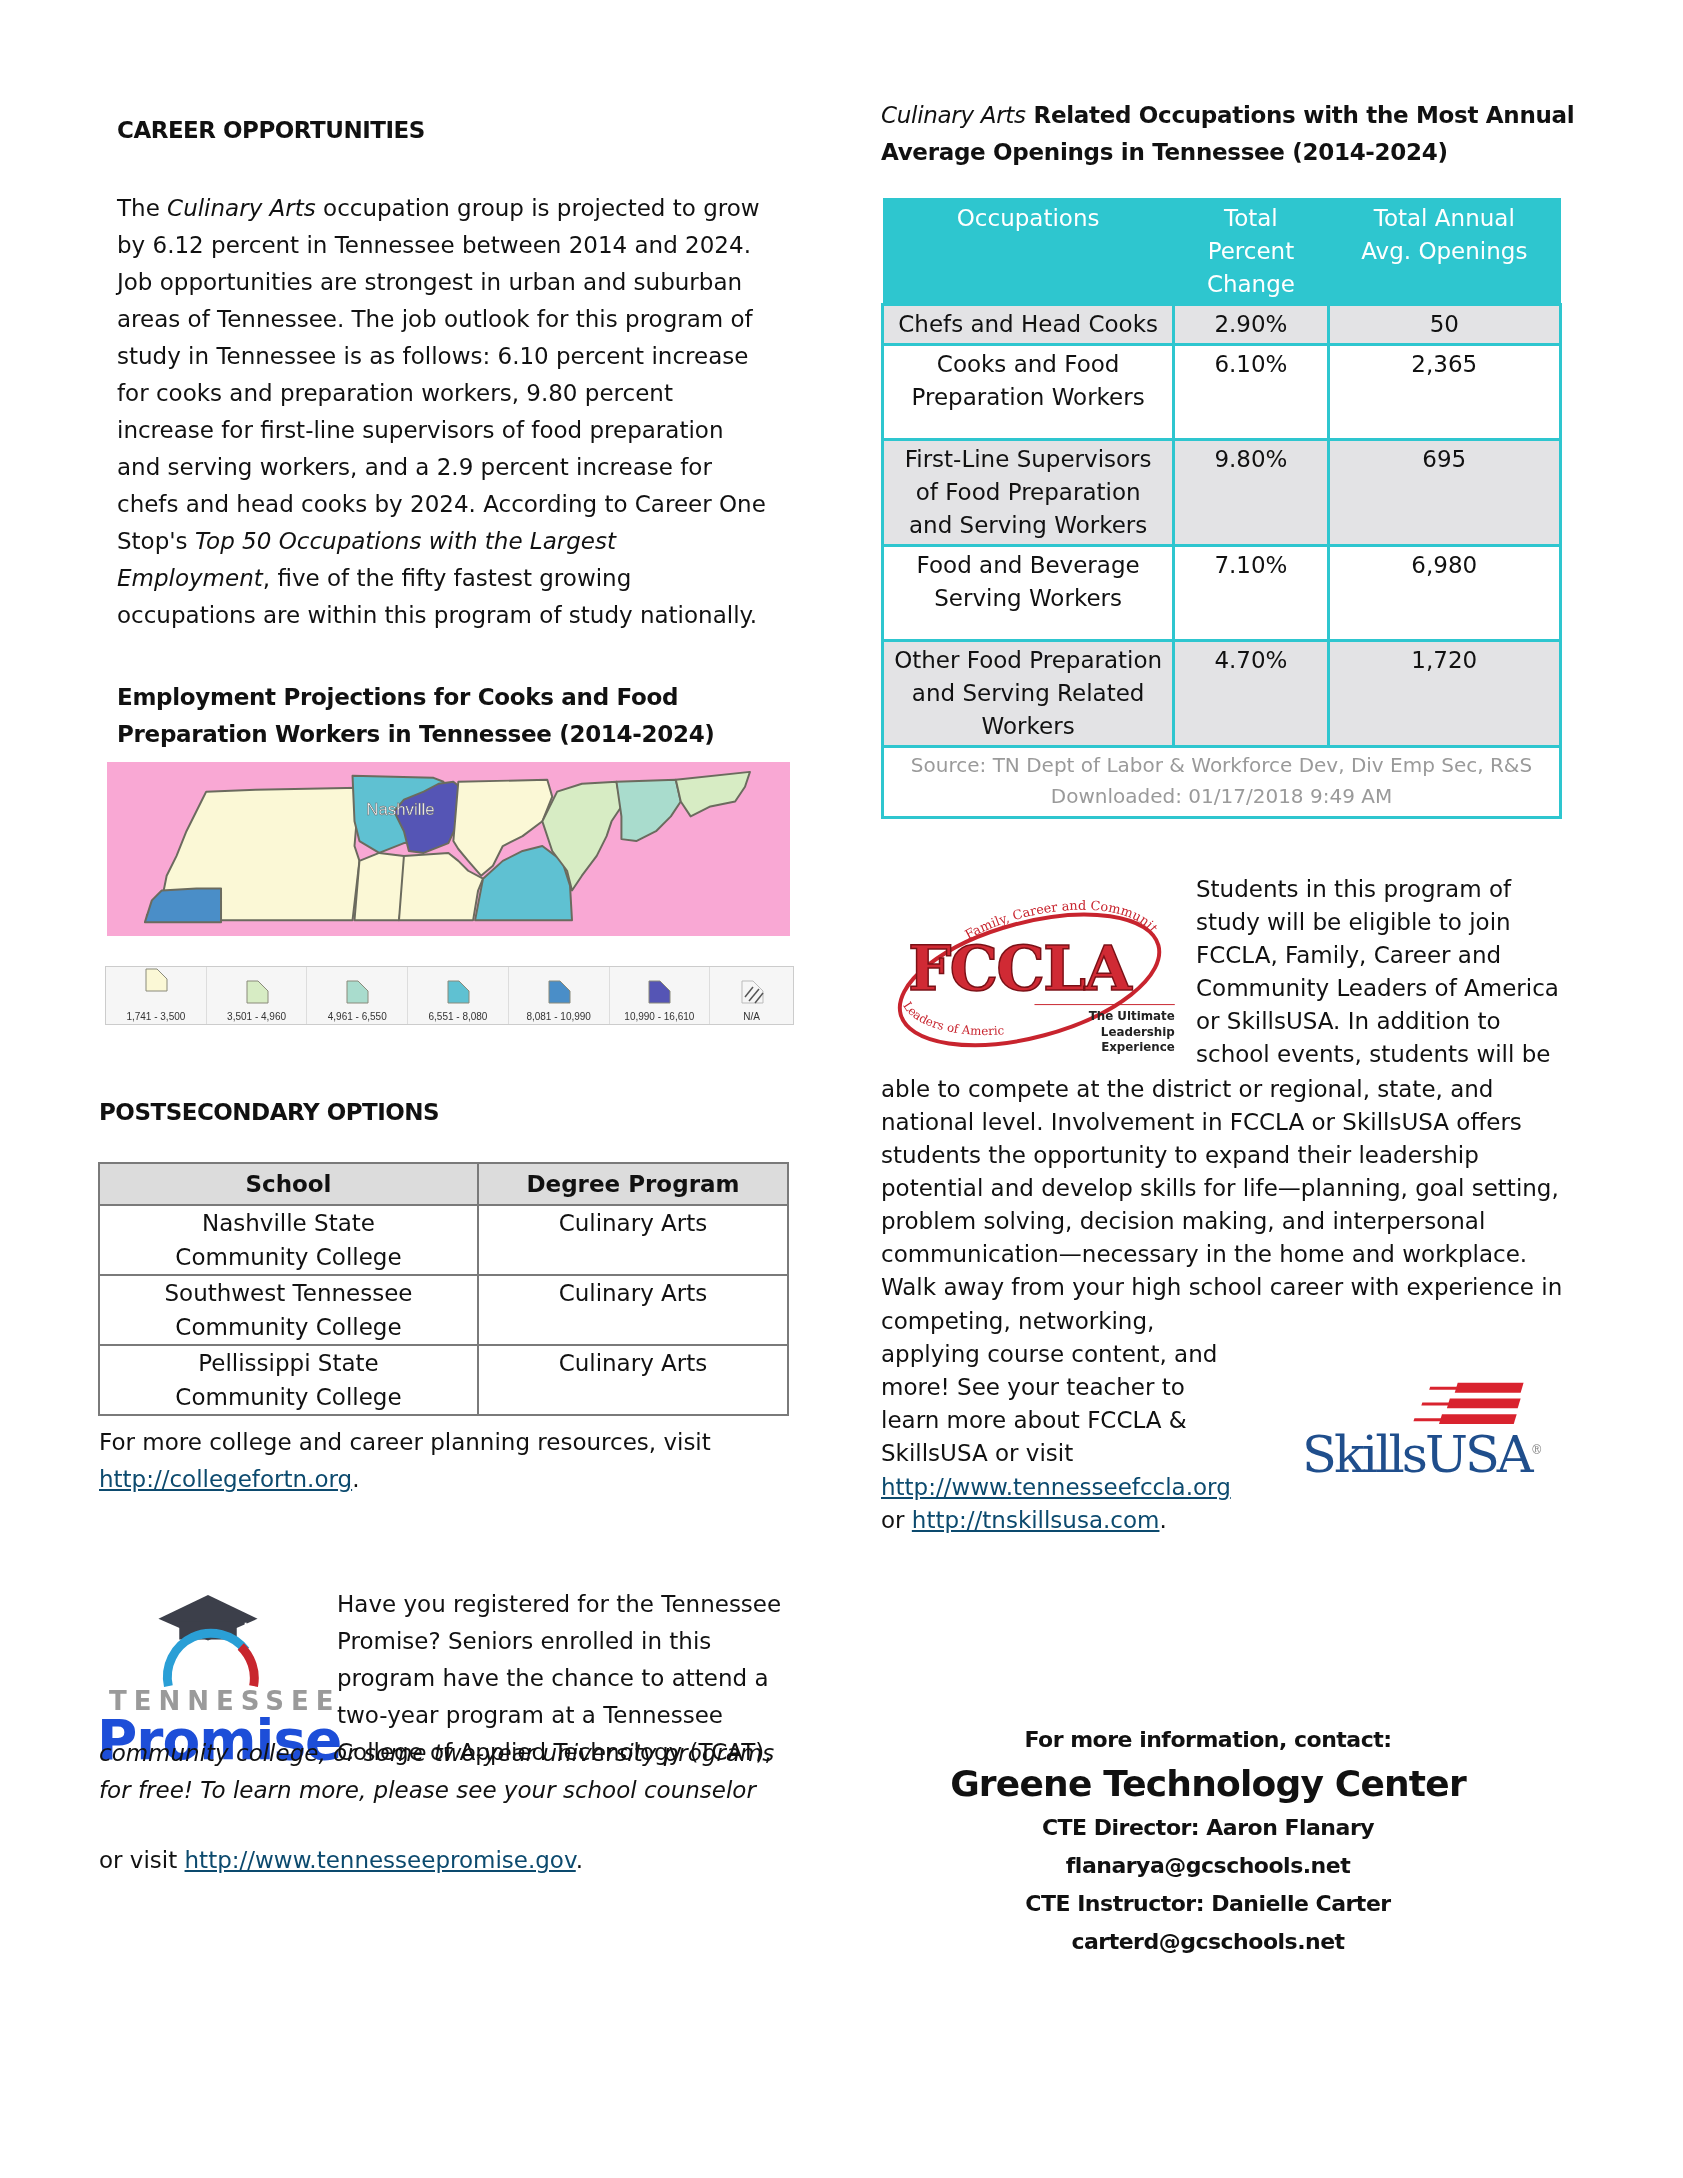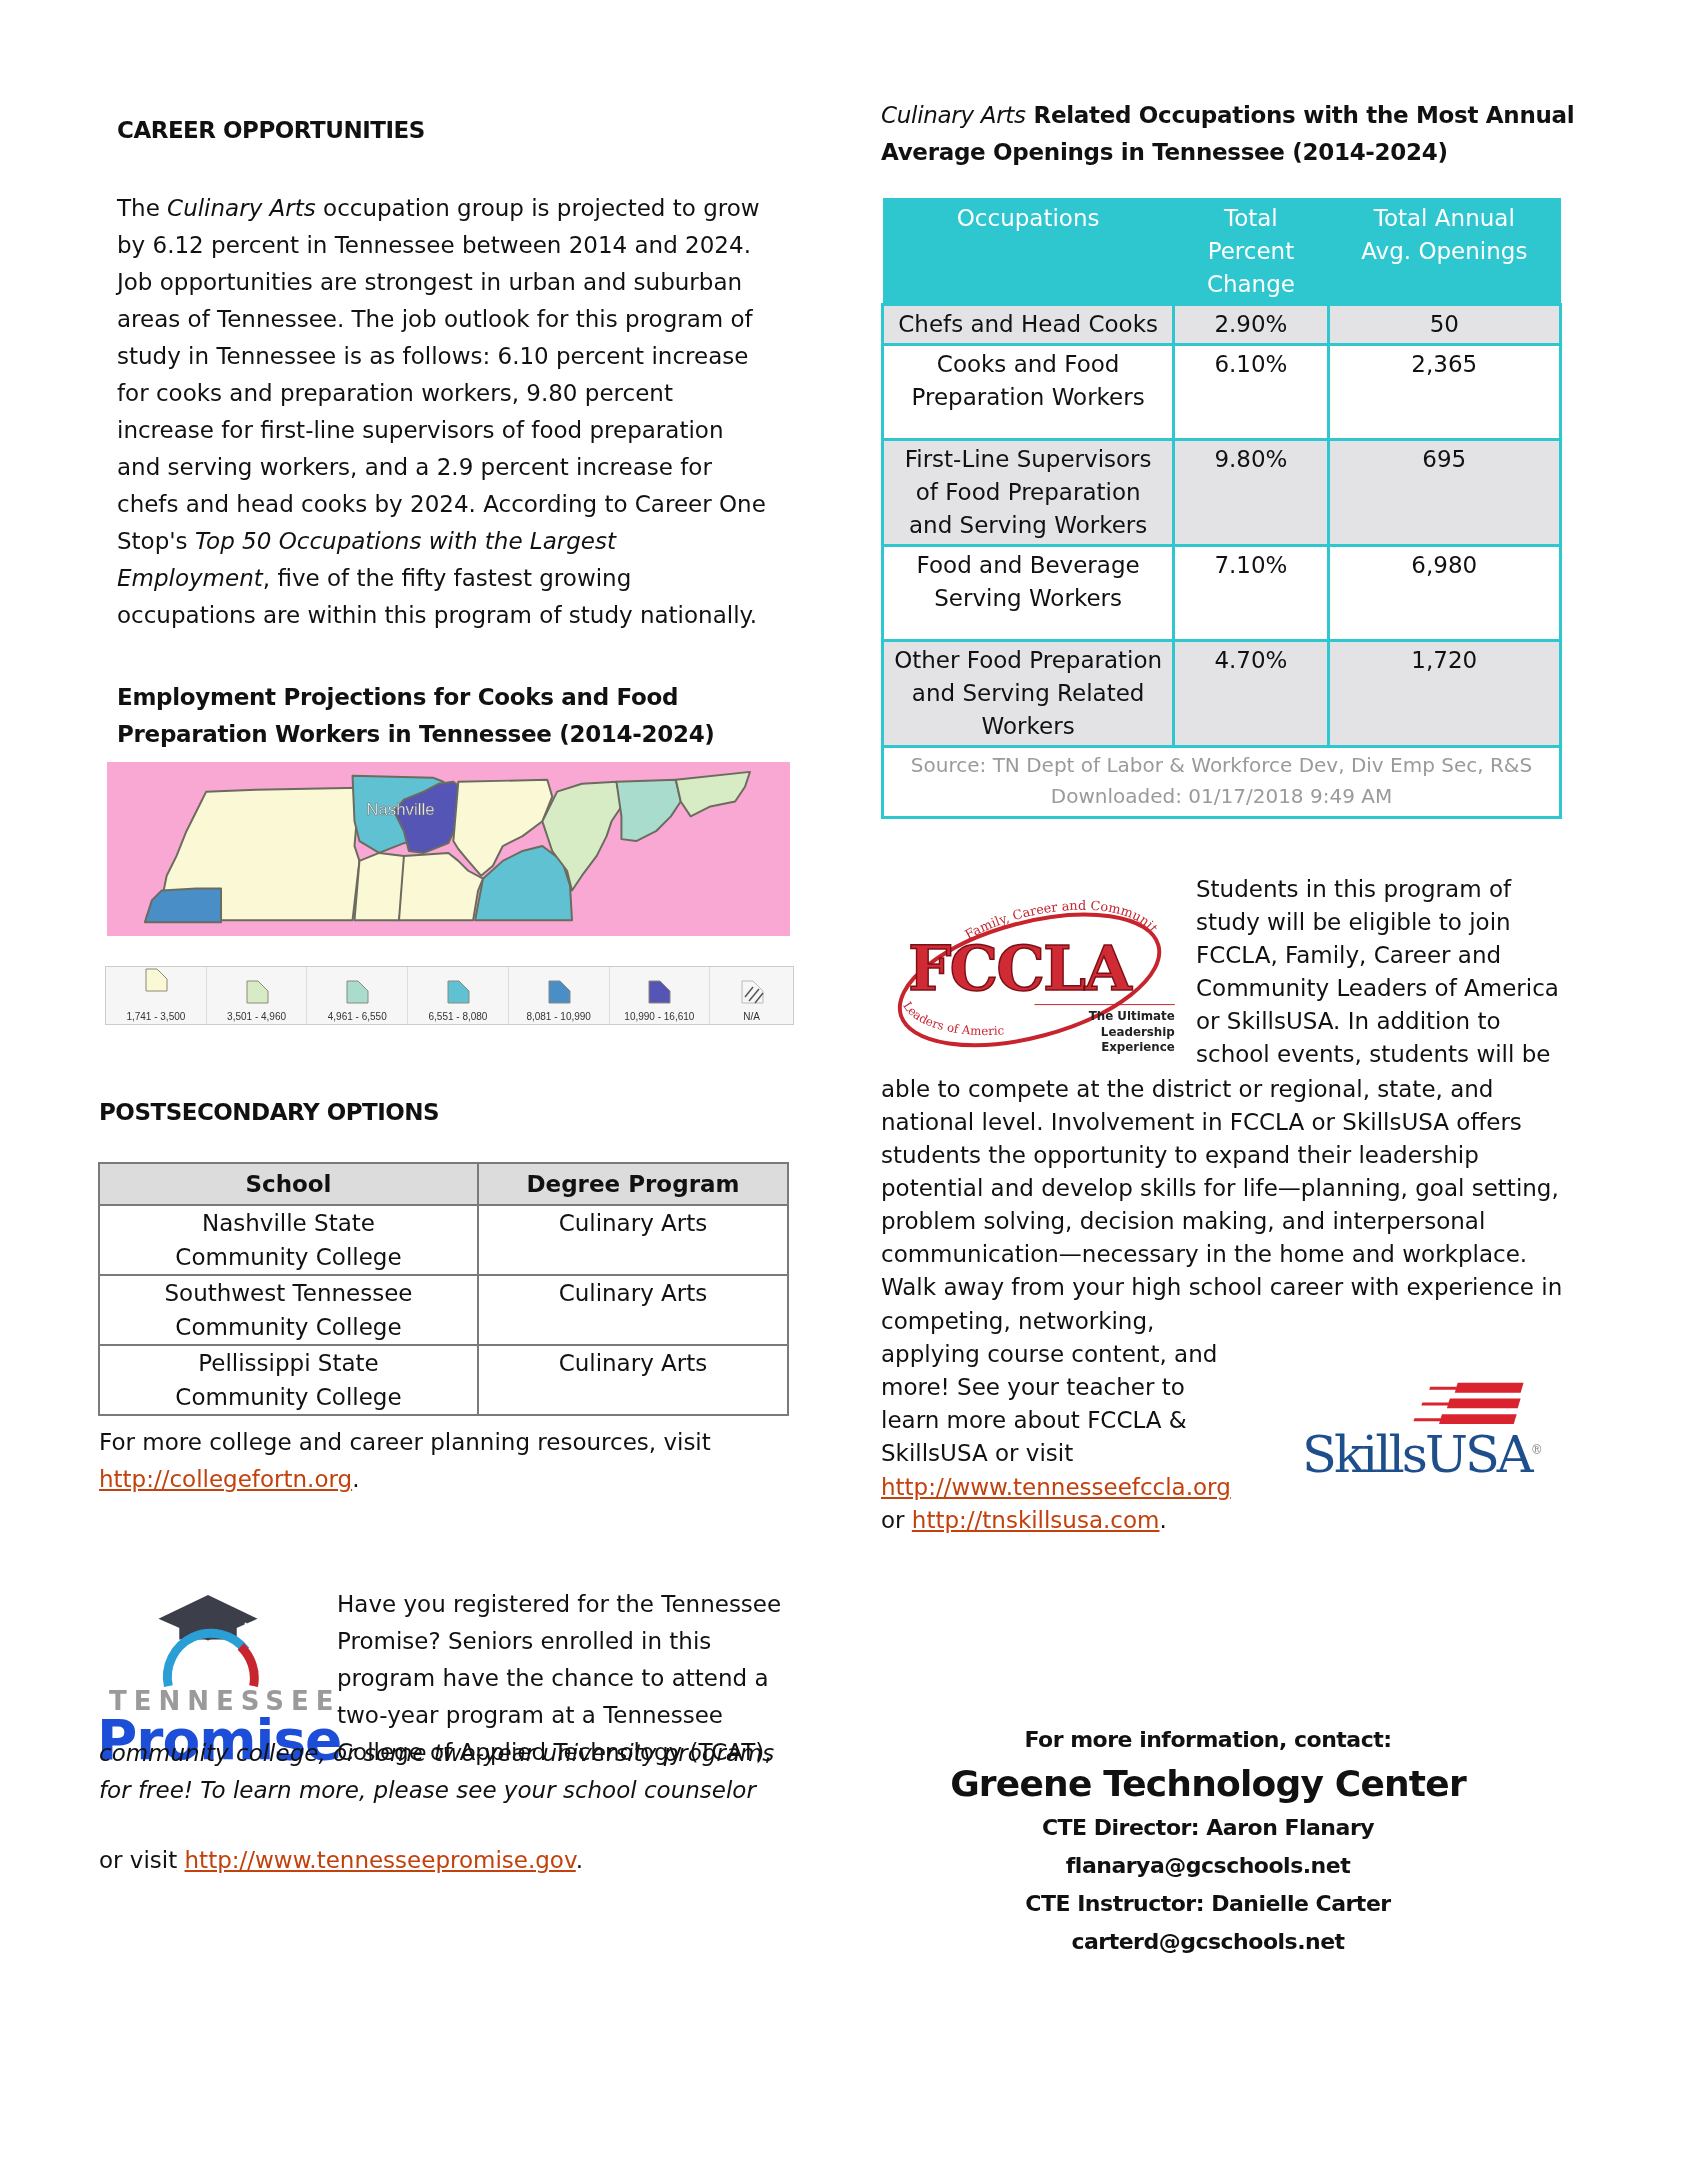--- a/index.html
+++ b/index.html
@@ -1,21 +1,21 @@
 <!DOCTYPE html>
 <html><head>
 <meta charset="utf-8">
 <style>
   html, body { margin:0; padding:0; background:#fff; }
   body { width:1683px; height:2178px; position:relative; font-family:"DejaVu Sans", sans-serif; color:#111; overflow:hidden; }
   .abs { position:absolute; }
   .h-caps { font-size:23px; font-weight:bold; letter-spacing:-0.5px; }
   .body-text { font-size:23px; line-height:37px; }
   .section-title { font-size:23px; font-weight:bold; line-height:37px; letter-spacing:-0.3px; }
-  a.link { color:#c2410c; text-decoration:underline; }
+  a.link { color:#0c4a6e; text-decoration:underline; }
   i { font-style:italic; }
 
   
   table.occ { border-collapse:collapse; width:681px; font-size:23px; }
   table.occ th { background:#2ec6cf; color:#fff; font-weight:normal; vertical-align:top; padding:4px 6px 2px; line-height:33px; text-align:center; border:none; }
   table.occ td { border:3px solid #2ec6cf; text-align:center; vertical-align:top; padding:2px 8px; line-height:33px; }
   table.occ tr.shaded td { background:#e3e3e5; }
   table.occ td.source { color:#9a9a9a; font-size:20px; line-height:31px; padding:2px 6px 4px; }
 
   

